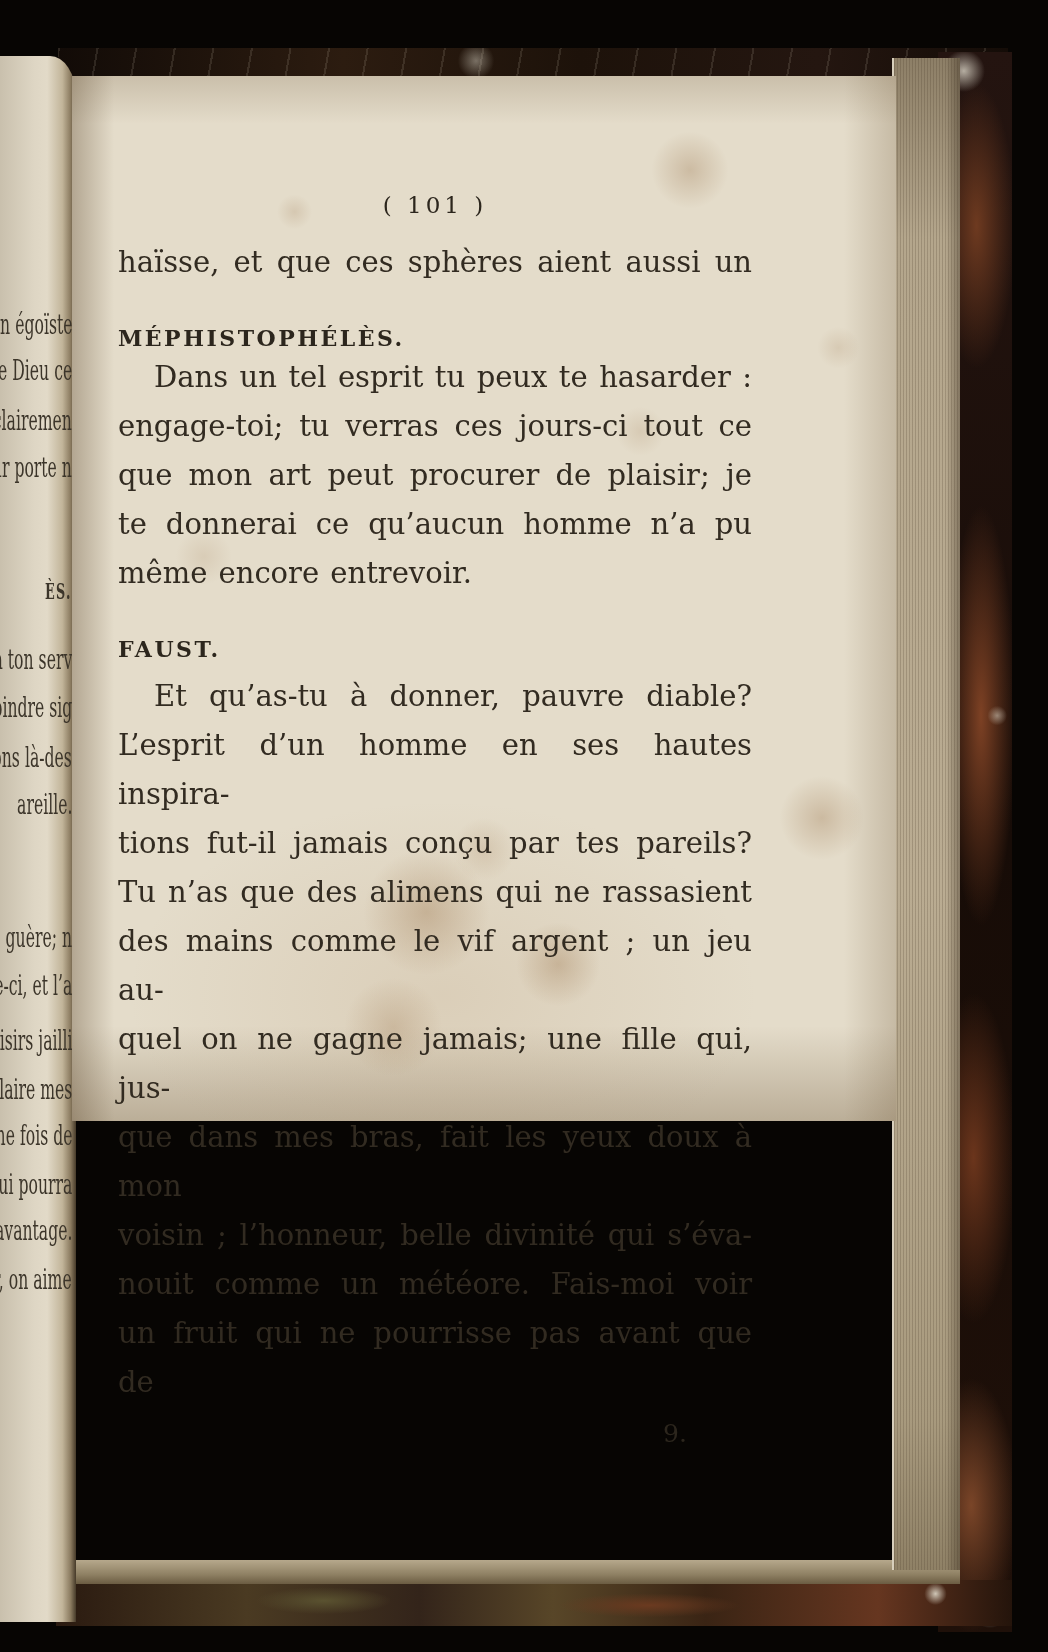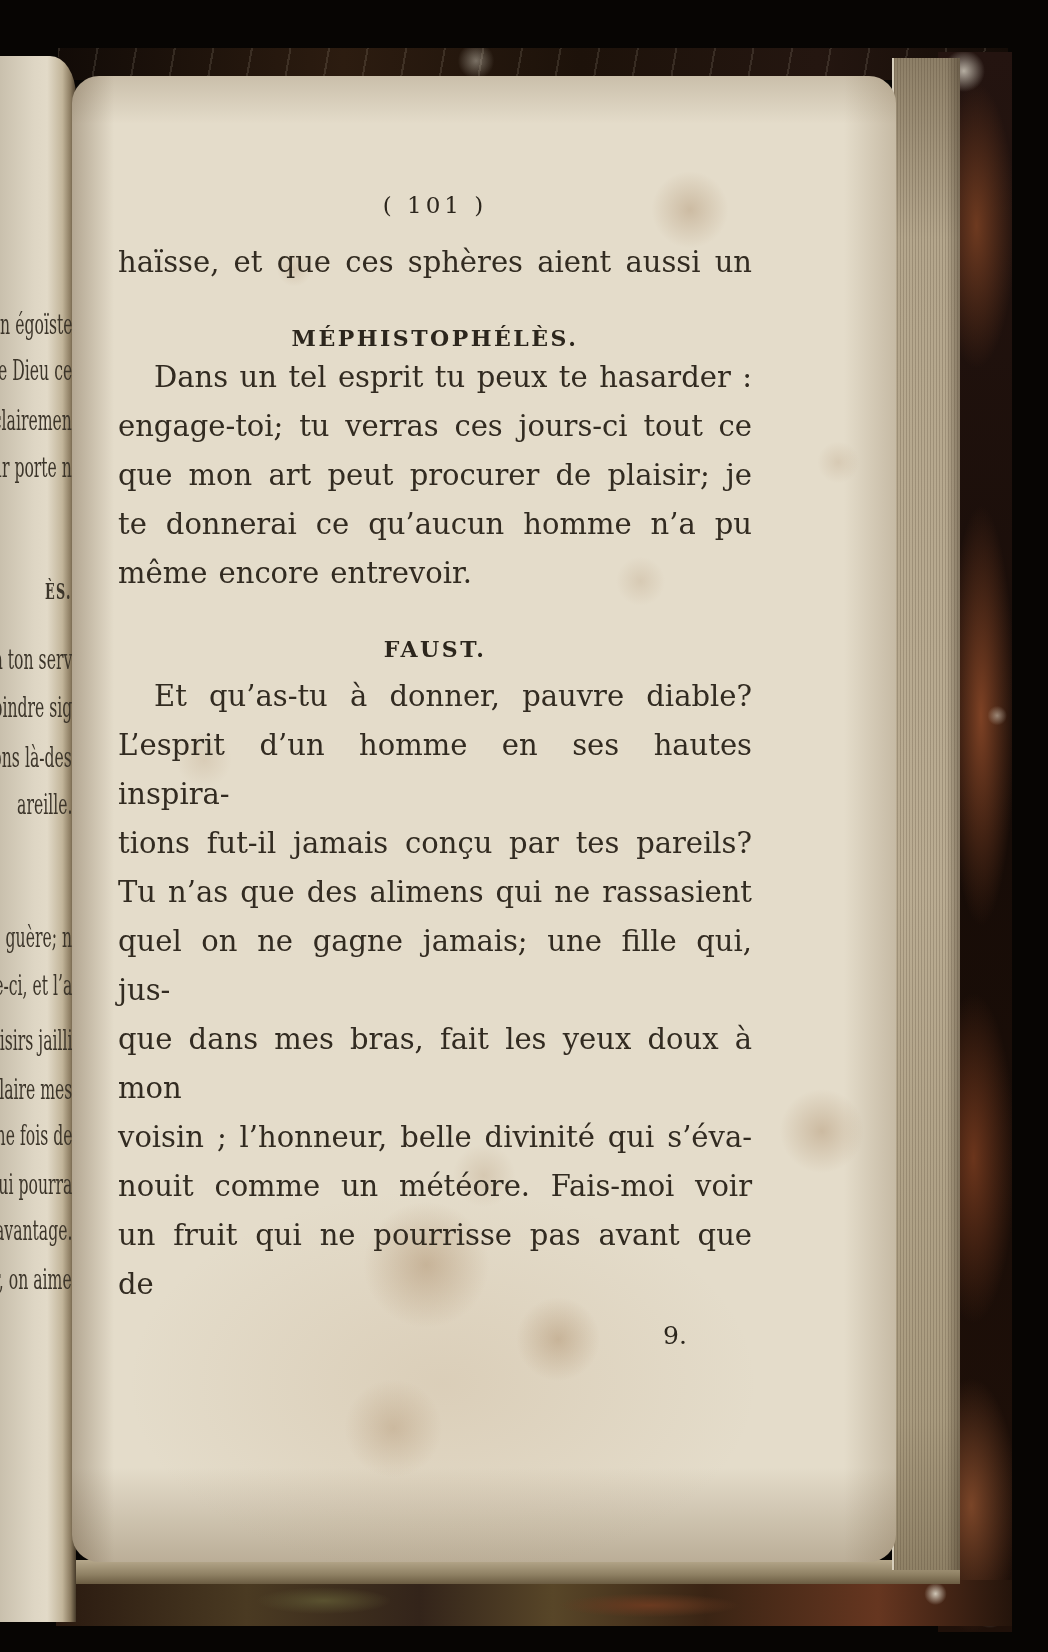--- a/index.html
+++ b/index.html
@@ -53,50 +53,50 @@
     color:#3c352a;transform:scaleX(.58);transform-origin:100% 50%;}
   .frag:nth-child(1){top:254px}.frag:nth-child(2){top:300px}.frag:nth-child(3){top:350px}
   .frag:nth-child(4){top:397px}
   .frag:nth-child(5){top:520px;font-weight:bold;font-size:22px;letter-spacing:2px}
   .frag:nth-child(6){top:589px}.frag:nth-child(7){top:637px}.frag:nth-child(8){top:687px}
   .frag:nth-child(9){top:734px}.frag:nth-child(10){top:867px}.frag:nth-child(11){top:915px}
   .frag:nth-child(12){top:970px}.frag:nth-child(13){top:1019px}.frag:nth-child(14){top:1065px}
   .frag:nth-child(15){top:1114px}.frag:nth-child(16){top:1160px}.frag:nth-child(17){top:1209px}
 
   
-  .page{position:absolute;left:72px;top:76px;width:824px;height:1486px;
+  .page{position:absolute;left:72px;top:76px;width:824px;height:1045px;
     color:var(--ink,#322b21);
     background:
       radial-gradient(circle 55px at 75% 9%,  rgba(150,112,72,.30), rgba(150,112,72,0) 70%),
       radial-gradient(circle 90px at 43% 80%, rgba(146,105,62,.32), rgba(146,105,62,0) 70%),
       radial-gradient(circle 60px at 59% 85%, rgba(146,105,62,.30), rgba(146,105,62,0) 70%),
       radial-gradient(circle 70px at 39% 91%, rgba(150,110,68,.25), rgba(150,110,68,0) 70%),
       radial-gradient(circle 45px at 50% 74%, rgba(150,110,68,.18), rgba(150,110,68,0) 70%),
       radial-gradient(circle 60px at 91% 71%, rgba(148,108,66,.30), rgba(148,108,66,0) 70%),
       radial-gradient(circle 35px at 69% 34%, rgba(148,108,66,.16), rgba(148,108,66,0) 70%),
       radial-gradient(circle 25px at 27% 13%, rgba(148,108,66,.18), rgba(148,108,66,0) 70%),
       radial-gradient(circle 40px at 16% 46%, rgba(148,108,66,.14), rgba(148,108,66,0) 70%),
       radial-gradient(circle 30px at 93% 26%, rgba(148,108,66,.16), rgba(148,108,66,0) 70%),
       radial-gradient(ellipse 420px 260px at 45% 88%, rgba(170,135,95,.16), rgba(170,135,95,0) 75%),
       linear-gradient(90deg,  rgba(98,78,52,.38), rgba(98,78,52,0) 42px),
       linear-gradient(270deg, rgba(120,98,66,.28), rgba(120,98,66,0) 52px),
       linear-gradient(0deg,   rgba(110,88,58,.35), rgba(110,88,58,0) 95px),
       linear-gradient(180deg, rgba(110,88,58,.22), rgba(110,88,58,0) 48px),
-      var(--paper,#e4dcca); border-radius: 27px;}
+      var(--paper,#e4dcca);}
 
   .textcol{position:absolute;left:46px;top:0;width:634px;}
   .pagenum{margin-top:116px;text-align:center;font-size:23px;line-height:26px;
     letter-spacing:4px;color:#2c261d;}
   .para{margin:0;}
   .p1{margin-top:20px}.p2{}.p3{margin-top:8px}
   .ln{font-size:29px;line-height:49px;text-align:justify;text-align-last:justify;
     word-spacing:2px;}
   .ln.short{text-align-last:left;}
   .ln.indent{text-indent:36px;}
-  .speaker{margin-top:36px;text-align:center;font-weight:bold;font-size:22px;line-height:30px;
+  .speaker{margin-top:36px;text-align:left;font-weight:bold;font-size:22px;line-height:30px;
     letter-spacing:2.5px;color:#2c261d;}
   .signature{margin-top:12px;margin-left:545px;font-size:25px;line-height:30px;color:#2c261d;}
 </style>
 </head>
 <body>
 
 <div class="scene">
 
   <div class="cover-top"></div>
   <div class="cover-right"></div>
@@ -143,20 +143,21 @@
         <div class="ln short">même encore entrevoir.</div>
       </div>
 
       <div class="speaker">FAUST.</div>
 
       <div class="para p3">
         <div class="ln indent">Et qu’as-tu à donner, pauvre diable?</div>
         <div class="ln">L’esprit d’un homme en ses hautes inspira-</div>
         <div class="ln">tions fut-il jamais conçu par tes pareils?</div>
         <div class="ln">Tu n’as que des alimens qui ne rassasient</div>
+        <div class="ln">des mains comme le vif argent ; un jeu au-</div>
         <div class="ln">quel on ne gagne jamais; une fille qui, jus-</div>
         <div class="ln">que dans mes bras, fait les yeux doux à mon</div>
         <div class="ln">voisin ; l’honneur, belle divinité qui s’éva-</div>
         <div class="ln">nouit comme un météore. Fais-moi voir</div>
         <div class="ln">un fruit qui ne pourrisse pas avant que de</div>
       </div>
 
       <div class="signature">9.</div>
 
     </div>

